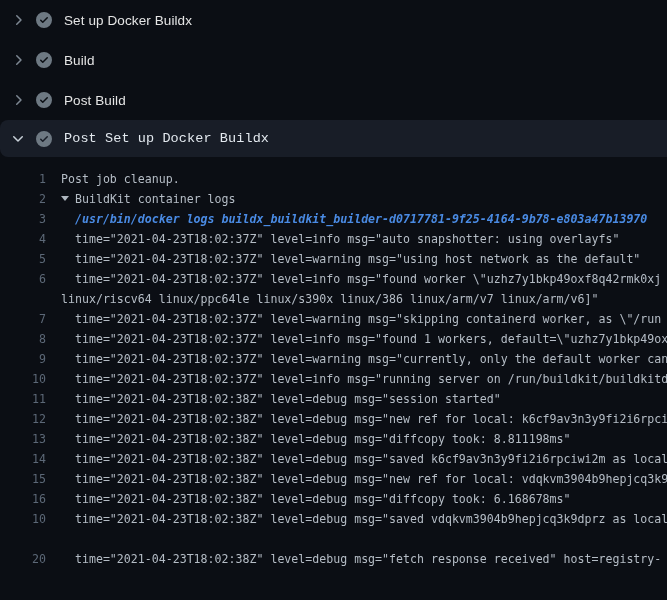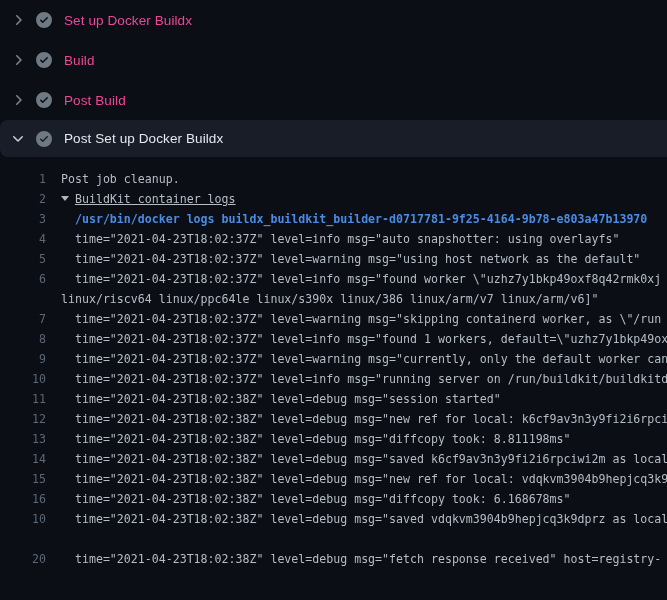--- a/index.html
+++ b/index.html
@@ -24,31 +24,31 @@
     color: #7d8792;
   }
   .step-row .status {
     width: 16px; height: 16px; flex: 0 0 16px;
     margin-left: 10px;
     color: #6e7983;
   }
   .step-row .step-label {
     margin-left: 12px;
     font-size: 13.5px;
-    color: #ec4899;
+    color: #e5e5e5;
     letter-spacing: 0.1px;
   }
   .step-row.expanded {
     height: 37px;
     width: calc(100% + 14px);
     background: #181d27;
     border-radius: 8px;
   }
   .step-row.expanded .chev { color: #c9d1d9; }
-  .step-row.expanded .step-label { color: #e3e9ef; }
+  .step-row.expanded .step-label { color: #e3e9ef; font-family: Liberation Mono, monospace; }
 
   
   .log {
     padding-top: 12px;
     font-family: "DejaVu Sans Mono", "Liberation Mono", monospace;
     font-size: 11.6px;
   }
   .log-row {
     height: 20px;
     line-height: 20px;
@@ -65,31 +65,32 @@
     user-select: none;
   }
   .log-row .lt {
     margin-left: 15px;
     color: #b5bdc6;
     white-space: pre;
   }
   .log-row .lt.cmd {
     color: #4a8be4;
     font-weight: bold;
+    font-style: italic;
   }
   .caret {
     display: inline-block;
     width: 0; height: 0;
     border-left: 4px solid transparent;
     border-right: 4px solid transparent;
     border-top: 5px solid #aeb6bf;
     margin-right: 6px;
     vertical-align: 2px;
   }
-  .group-toggle { cursor: pointer; text-decoration: underline; }
+  .group-toggle { cursor: pointer; }
 </style>
 </head>
 <body>
 
 <div class="app">
 
   <div>
 
     <div class="step-row">
       <svg class="chev" viewBox="0 0 16 16" fill="currentColor">

